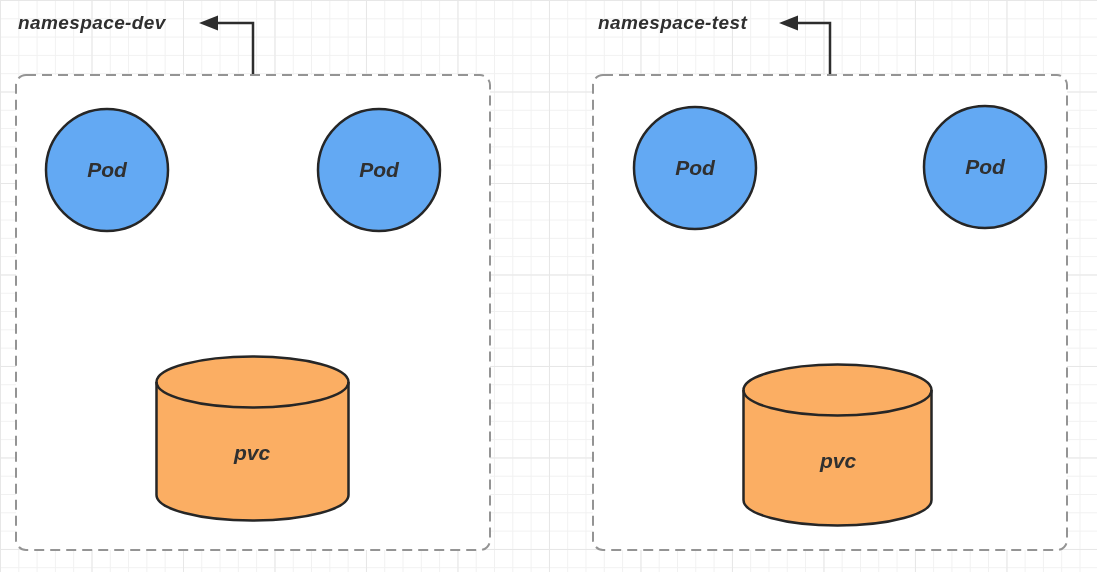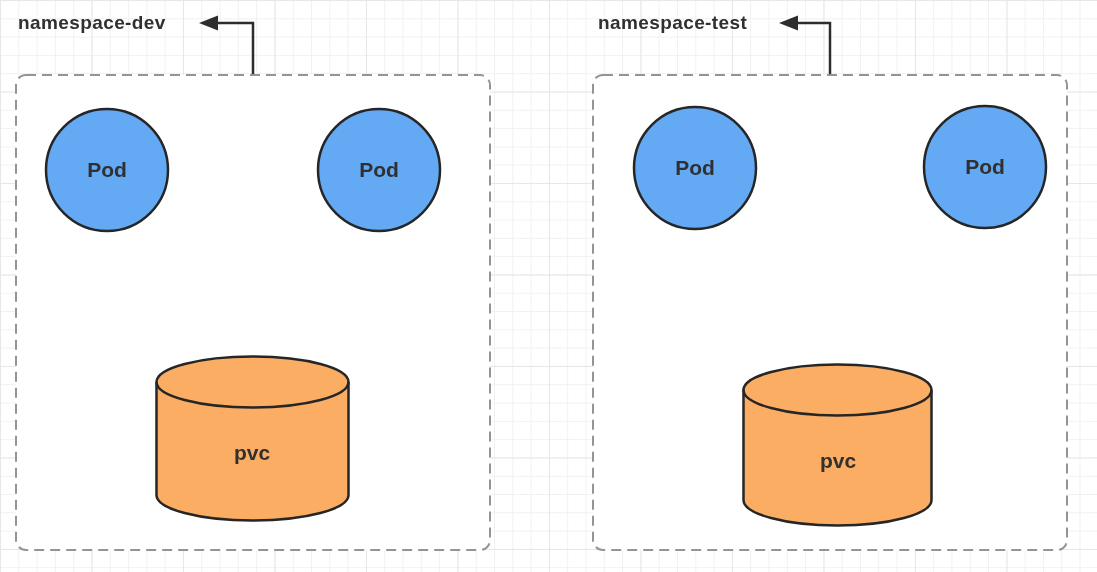--- a/index.html
+++ b/index.html
@@ -15,20 +15,21 @@
     background-image:
       linear-gradient(to right, #e7e7e7 1px, transparent 1px),
       linear-gradient(to bottom, #e7e7e7 1px, transparent 1px),
       linear-gradient(to right, #f1f1f1 1px, transparent 1px),
       linear-gradient(to bottom, #f1f1f1 1px, transparent 1px);
     background-size:
       91.5px 91.5px,
       91.5px 91.5px,
       18.3px 18.3px,
       18.3px 18.3px;
+    font-style: italic;
   }
 
   svg.diagram {
     position: absolute;
     inset: 0;
     display: block;
   }
 
   .ns-box {
     fill: #ffffff;

